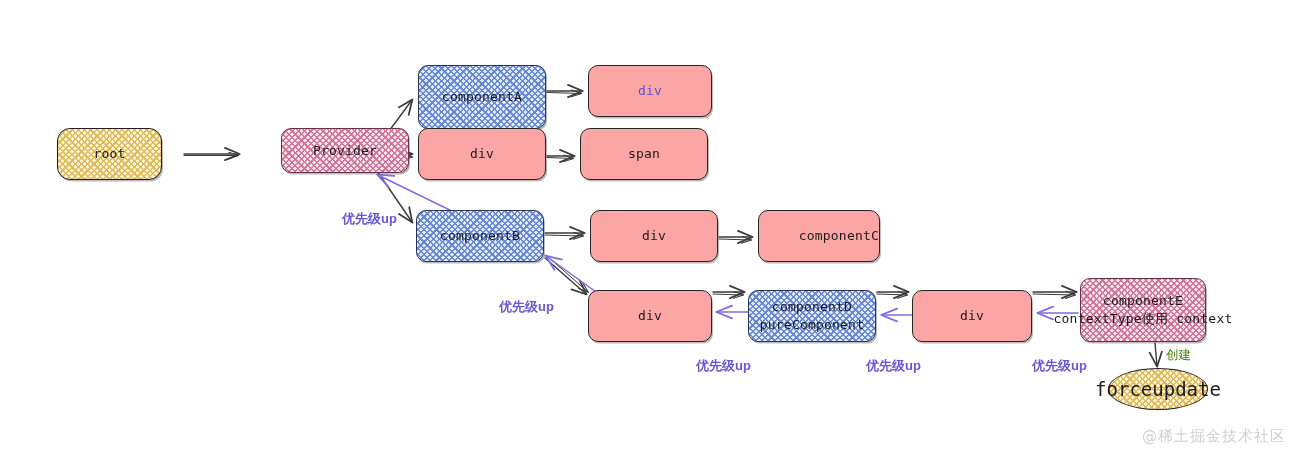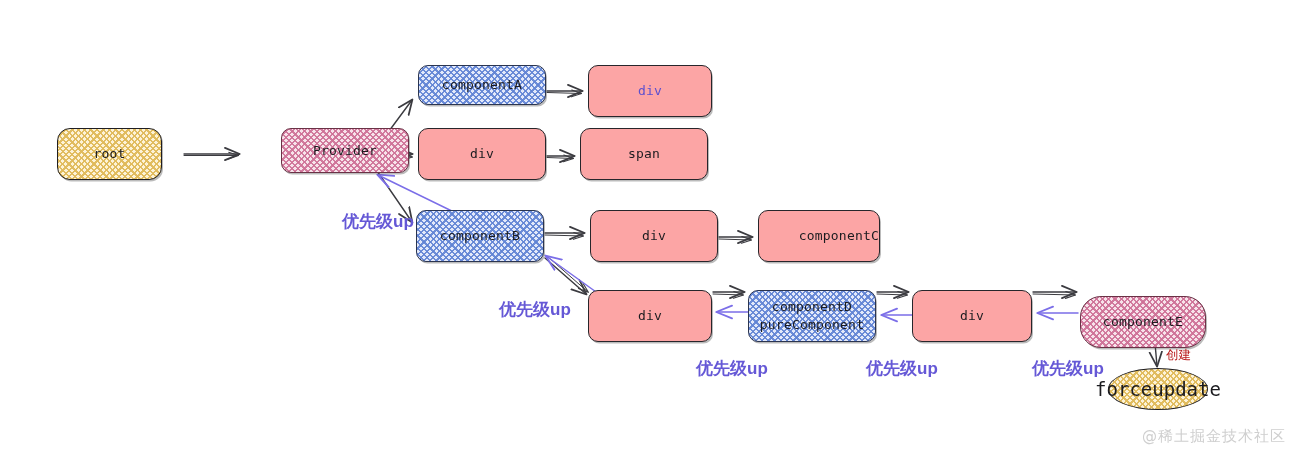--- a/index.html
+++ b/index.html
@@ -43,24 +43,24 @@
   .ellipse{
     position:absolute;box-sizing:border-box;border-radius:50%;
     border:1.6px solid #1f1e22;
     display:flex;align-items:center;justify-content:center;
     font-family:"DejaVu Sans Mono","Liberation Mono",monospace;
     font-size:19px;color:#1b1b1f;white-space:nowrap;
   }
   .lbl{
     position:absolute;color:#6558d6;
     font-family:"Liberation Sans","DejaVu Sans",sans-serif;
-    font-size:17px;font-weight:600;white-space:nowrap;
+    font-size:13px;font-weight:600;white-space:nowrap;
   }
   .lbl-dark{
-    position:absolute;color:#b91c1c;
+    position:absolute;color:#4d7c0f;
     font-family:"Liberation Sans","DejaVu Sans",sans-serif;
     font-size:12.5px;white-space:nowrap;
   }
   .purple-text{color:#5b4fcf;}
   .overflow-node{overflow:visible;}
   #watermark{
     position:absolute;right:18px;bottom:14px;color:#cfcfcf;
     font-family:"DejaVu Sans","Liberation Sans",sans-serif;font-size:15px;
     letter-spacing:1px;white-space:nowrap;
   }
@@ -135,21 +135,21 @@
 </svg>
 
 <div class="node fill-yellow" style="left:57px;top:128px;width:105px;height:52px;border-radius:13px;">
   <span class="ln">root</span>
 </div>
 
 <div class="node fill-pink" style="left:246px;top:128px;width:128px;height:45px;margin-left:35px;">
   <span class="ln">Provider</span>
 </div>
 
-<div class="node fill-blue" style="left:418px;top:65px;width:128px;height:40px;">
+<div class="node fill-blue" style="left:418px;top:65px;width:128px;height:64px;">
   <span class="ln">componentA</span>
 </div>
 
 <div class="node" style="left:588px;top:65px;width:124px;height:52px;">
   <span class="ln purple-text">div</span>
 </div>
 
 <div class="node" style="left:418px;top:128px;width:128px;height:52px;">
   <span class="ln">div</span>
 </div>
@@ -176,22 +176,23 @@
 
 <div class="node fill-blue overflow-node" style="left:748px;top:290px;width:128px;height:52px;">
   <span class="ln">componentD</span>
   <span class="ln">pureComponent</span>
 </div>
 
 <div class="node" style="left:912px;top:290px;width:120px;height:52px;">
   <span class="ln">div</span>
 </div>
 
-<div class="node fill-pink overflow-node" style="left:1080px;top:296px;width:126px;height:52px;border-radius:21px;">
+<div class="node fill-pink overflow-node" style="left:1080px;top:278px;width:126px;height:64px;">
   <span class="ln">componentE</span>
+  <span class="ln">contextType使用 context</span>
 </div>
 
 <div class="ellipse fill-yellow" style="left:1108px;top:368px;width:100px;height:42px;">
   <span class="ln">forceupdate</span>
 </div>
 
 <div class="lbl" style="left:342px;top:210px;">优先级up</div>
 <div class="lbl" style="left:499px;top:298px;">优先级up</div>
 <div class="lbl" style="left:696px;top:357px;">优先级up</div>
 <div class="lbl" style="left:866px;top:357px;">优先级up</div>

